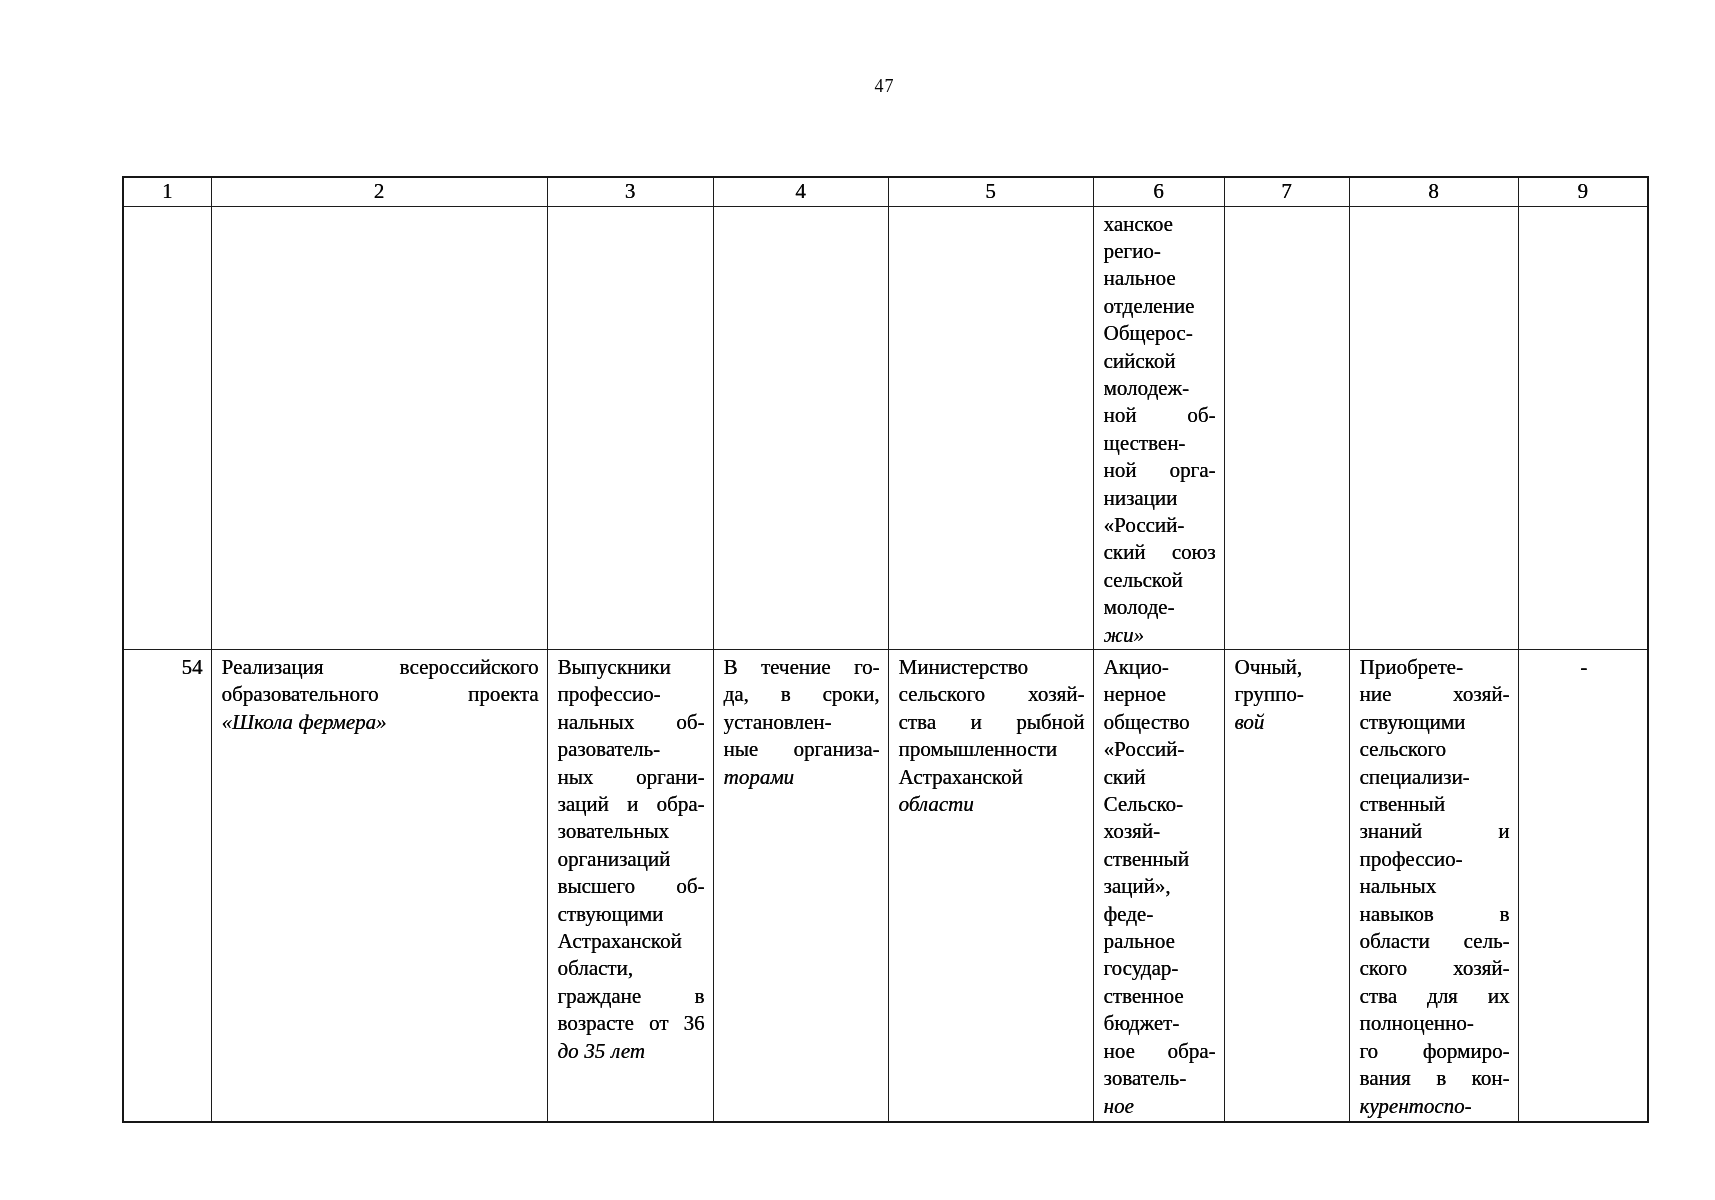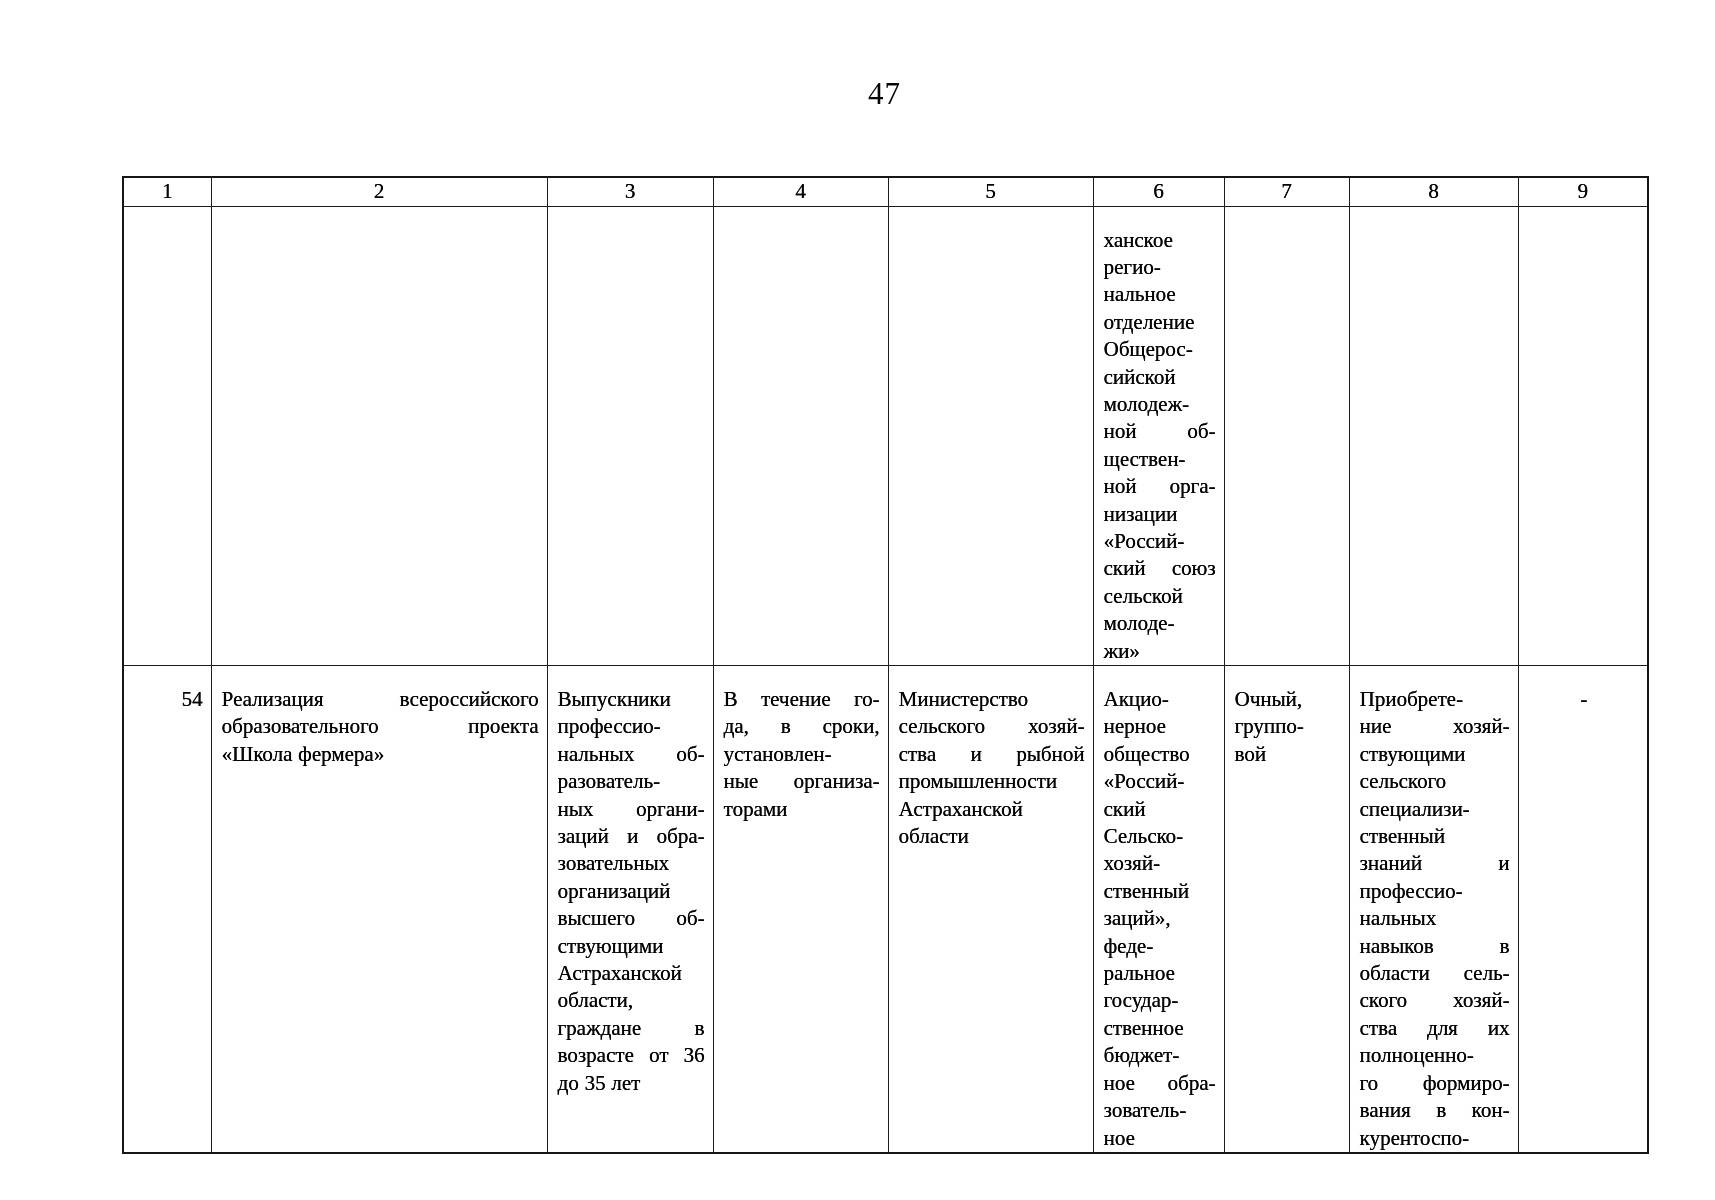--- a/index.html
+++ b/index.html
@@ -14,21 +14,21 @@
     height: 1200px;
     background: #ffffff;
     overflow: hidden;
   }
   .page-number {
     position: absolute;
     top: 76px;
     left: 122px;
     width: 1525px;
     text-align: center;
-    font-size: 31px;
+    font-size: 18px;
     letter-spacing: 1px;
   }
   table.doc-table {
     position: absolute;
     left: 122px;
     top: 176px;
     width: 1525px;
     table-layout: fixed;
     border-collapse: collapse;
     border: 2.5px solid #161616;
@@ -42,38 +42,39 @@
     text-shadow: 0.25px 0.25px 0 #000;
   }
   table.doc-table th {
     height: 29px;
     font-weight: normal;
     text-align: center;
     vertical-align: middle;
     padding: 0;
   }
   table.doc-table td {
-    padding: 20px 8px 0 10px;
+    padding: 4px 8px 0 10px;
   }
   td.num-cell {
     text-align: right;
     padding: 4px 2px 0 2px;
   }
   td.note-cell {
     text-align: center;
     padding: 4px 2px 0 2px;
   }
   .ln {
     text-align: justify;
     text-align-last: justify;
     word-spacing: 0.5px;
   }
   .ln:last-child {
     text-align: right;
     text-align-last: left;
+    font-style: italic;
   }
   tr.cont-row  { height: 443px; }
   tr.main-row  { height: 472px; }
 </style>
 </head>
 <body>
 
 <div class="page">
 
   <div class="page-number">47</div>

